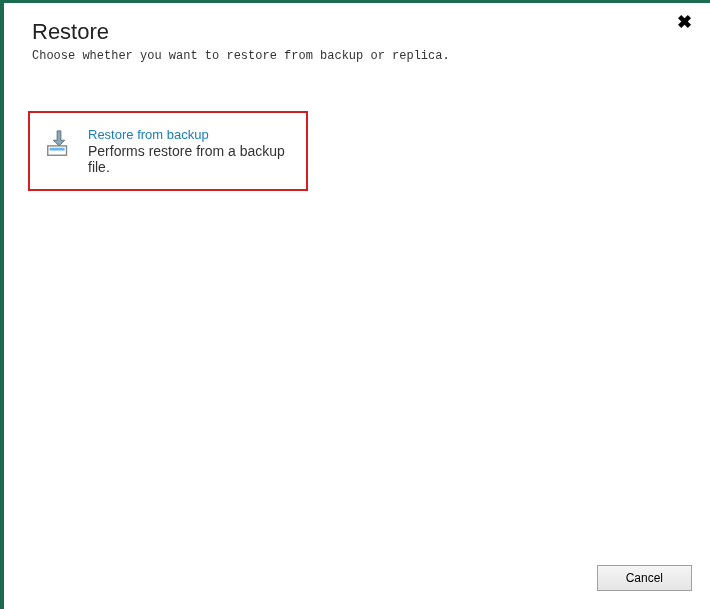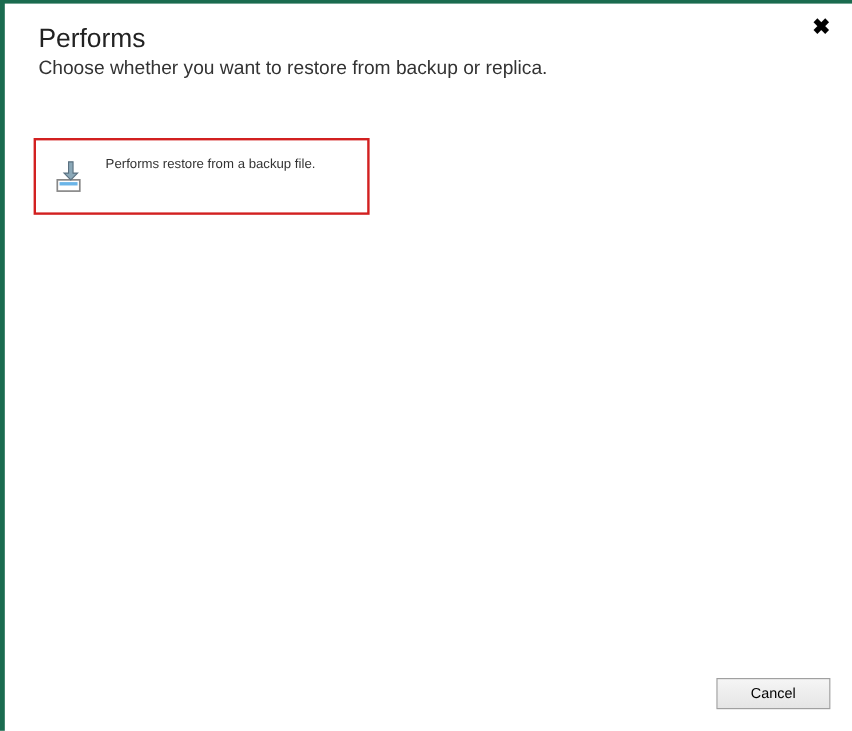--- a/index.html
+++ b/index.html
@@ -29,22 +29,23 @@
     .header {
       padding: 16px 28px 8px 28px;
     }
     .title {
       font-size: 22px;
       font-weight: 400;
       color: #222;
       margin-bottom: 4px;
     }
     .subtitle {
-      font-size: 16px;
+      font-size: 12px;
       color: #333;
+      font-family: Liberation Mono, monospace;
     }
     .options {
       padding: 40px 24px 0 24px;
     }
     .option {
       display: flex;
       align-items: flex-start;
       padding: 14px 14px;
       margin-bottom: 12px;
       cursor: pointer;
@@ -63,21 +64,21 @@
     .option-text {
       display: flex;
       flex-direction: column;
     }
     .option-title {
       font-size: 13px;
       color: #1a7db5;
       margin-bottom: 1px;
     }
     .option-desc {
-      font-size: 11px;
+      font-size: 14px;
       color: #333;
     }
     .footer {
       position: absolute;
       bottom: 18px;
       right: 18px;
     }
     .cancel-btn {
       background: linear-gradient(#f5f5f5, #e5e5e5);
       border: 1px solid #a0a0a0;
@@ -86,35 +87,36 @@
       cursor: pointer;
       font-family: inherit;
     }
   </style>
 </head>
 <body>
 
 <div class="close-btn">✖</div>
 
 <div class="header">
-  <div class="title">Performs</div>
+  <div class="title">Restore</div>
   <div class="subtitle">Choose whether you want to restore from backup or replica.</div>
 </div>
 
 <div class="options">
 
   <div class="option selected">
     <div class="option-icon">
       <svg viewBox="0 0 32 32" width="30" height="30">
         <rect x="4" y="18" width="20" height="10" fill="none" stroke="#888" stroke-width="1.5"></rect>
         <rect x="6" y="20" width="16" height="3" fill="#6bb5e8"></rect>
         <path d="M 14 2 L 14 12 L 10 12 L 16 18 L 22 12 L 18 12 L 18 2 Z" fill="#8aa8b8" stroke="#5a7080" stroke-width="1"></path>
       </svg>
     </div>
     <div class="option-text">
+      <div class="option-title">Restore from backup</div>
       <div class="option-desc">Performs restore from a backup file.</div>
     </div>
   </div>
 
 
 </div>
 
 <div class="footer">
   <button class="cancel-btn">Cancel</button>
 </div>

